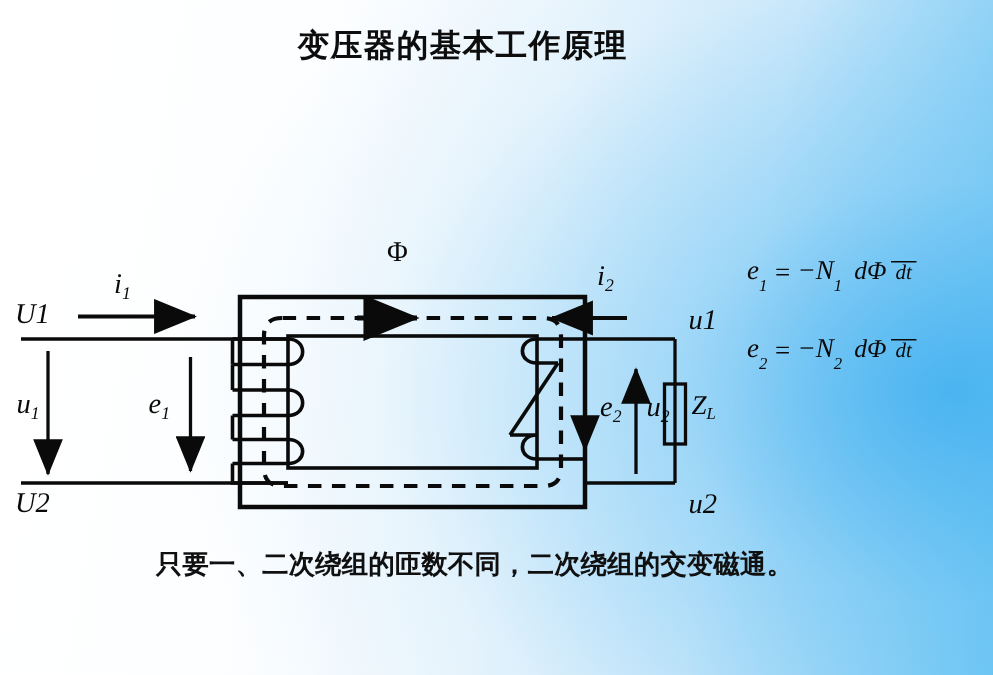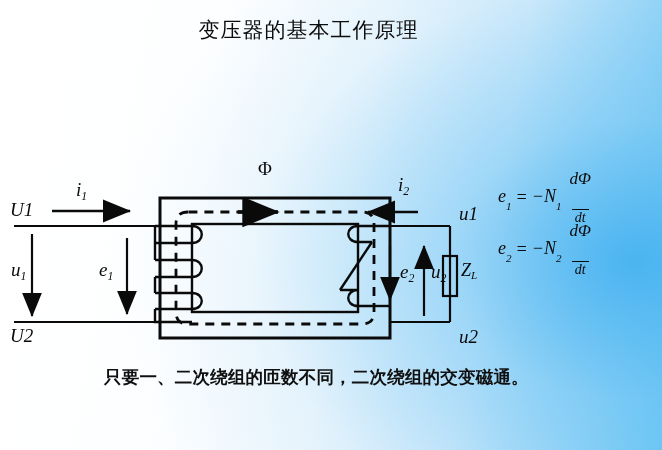--- a/index.html
+++ b/index.html
@@ -22,21 +22,21 @@
     overflow: hidden;
   }
   .title {
     position: absolute;
     left: 0;
     top: 16px;
     width: 613px;
     text-align: center;
     font-family: "DejaVu Sans", sans-serif;
     font-size: 21px;
-    font-weight: 400;
+    font-weight: 700;
     color: #0d0d0d;
     letter-spacing: 1px;
     padding-left: 4px;
     box-sizing: border-box;
   }
   .para {
     position: absolute;
     font-family: "DejaVu Serif", serif;
     font-size: 17.5px;
     font-weight: 700;
@@ -87,25 +87,23 @@
     font-family: "Liberation Serif", serif;
     font-style: italic;
     font-size: 18px;
     color: #0a0a0a;
     display: flex;
     align-items: center;
     white-space: nowrap;
   }
   .frac {
     display: inline-flex;
-    flex-direction: column;
     align-items: center;
     margin-left: 5px;
     line-height: 1.04;
-    gap: 20px;
   }
   .frac .num {
     padding: 0 3px 1px 3px;
     font-size: 17px;
   }
   .frac .den {
     border-top: 1.6px solid #0a0a0a;
     padding: 1px 3px 0 3px;
     font-size: 14px;
   }

